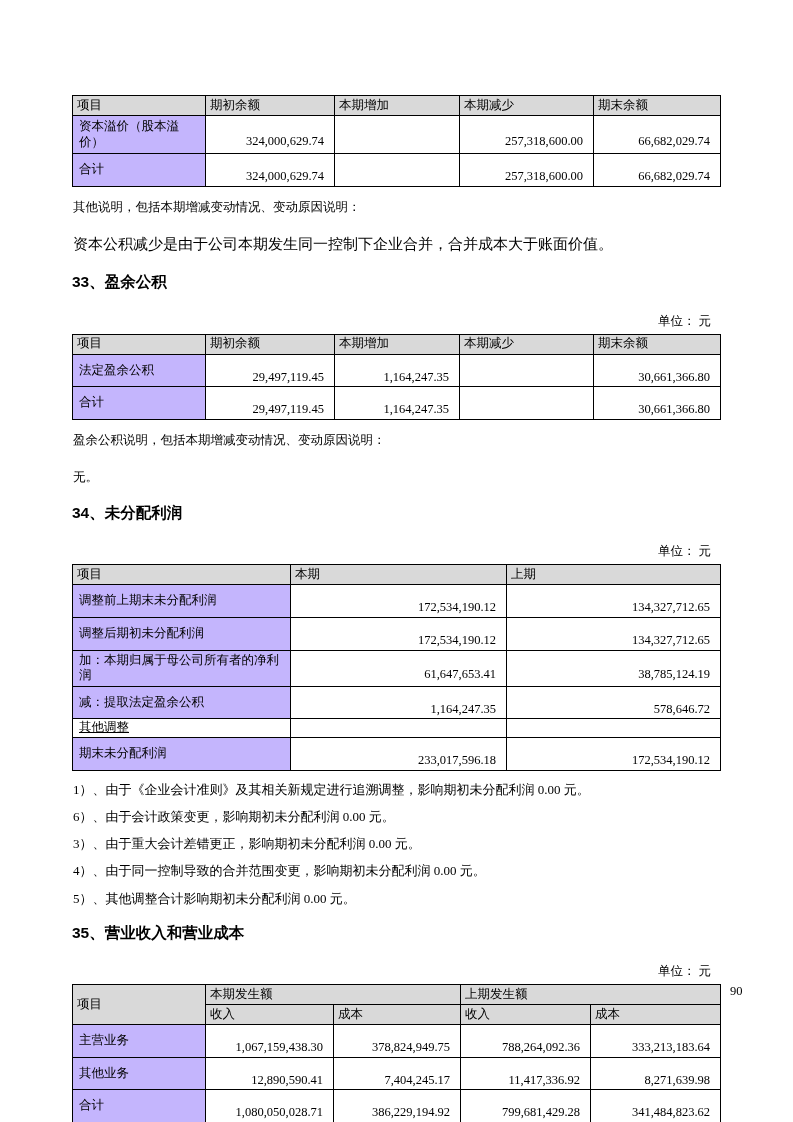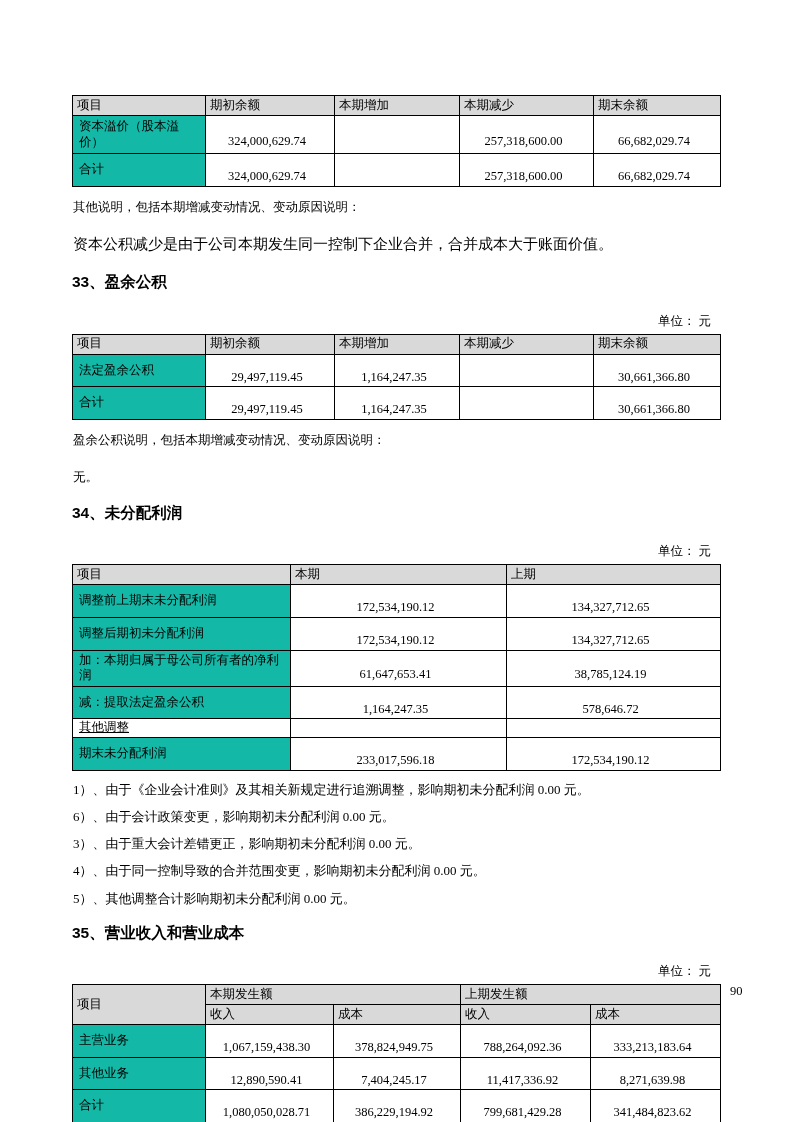--- a/index.html
+++ b/index.html
@@ -30,27 +30,27 @@
     vertical-align: middle;
   }
   .tbl th {
     background: #d9d9d9;
     font-weight: normal;
     text-align: left;
     padding: 1px 4px;
     height: 20px;
   }
   .tbl td.lbl {
-    background: #14b8a6;
+    background: #c4b5fd;
     text-align: left;
     padding: 1px 6px;
   }
   .tbl td.lbl.plain { background: #ffffff; text-decoration: underline; }
   .tbl td.num {
-    text-align: center;
+    text-align: right;
     padding: 15px 10px 1px 4px;
     background: #ffffff;
   }
   tr.rh38 td { height: 38px; }
   tr.rh36 td { height: 36px; }
   tr.rh23 td { height: 23px; }
   tr.rh22 td { height: 22px; }
   tr.rh15 td { height: 15px; }
   tr.rh20 th { height: 20px; }
 

